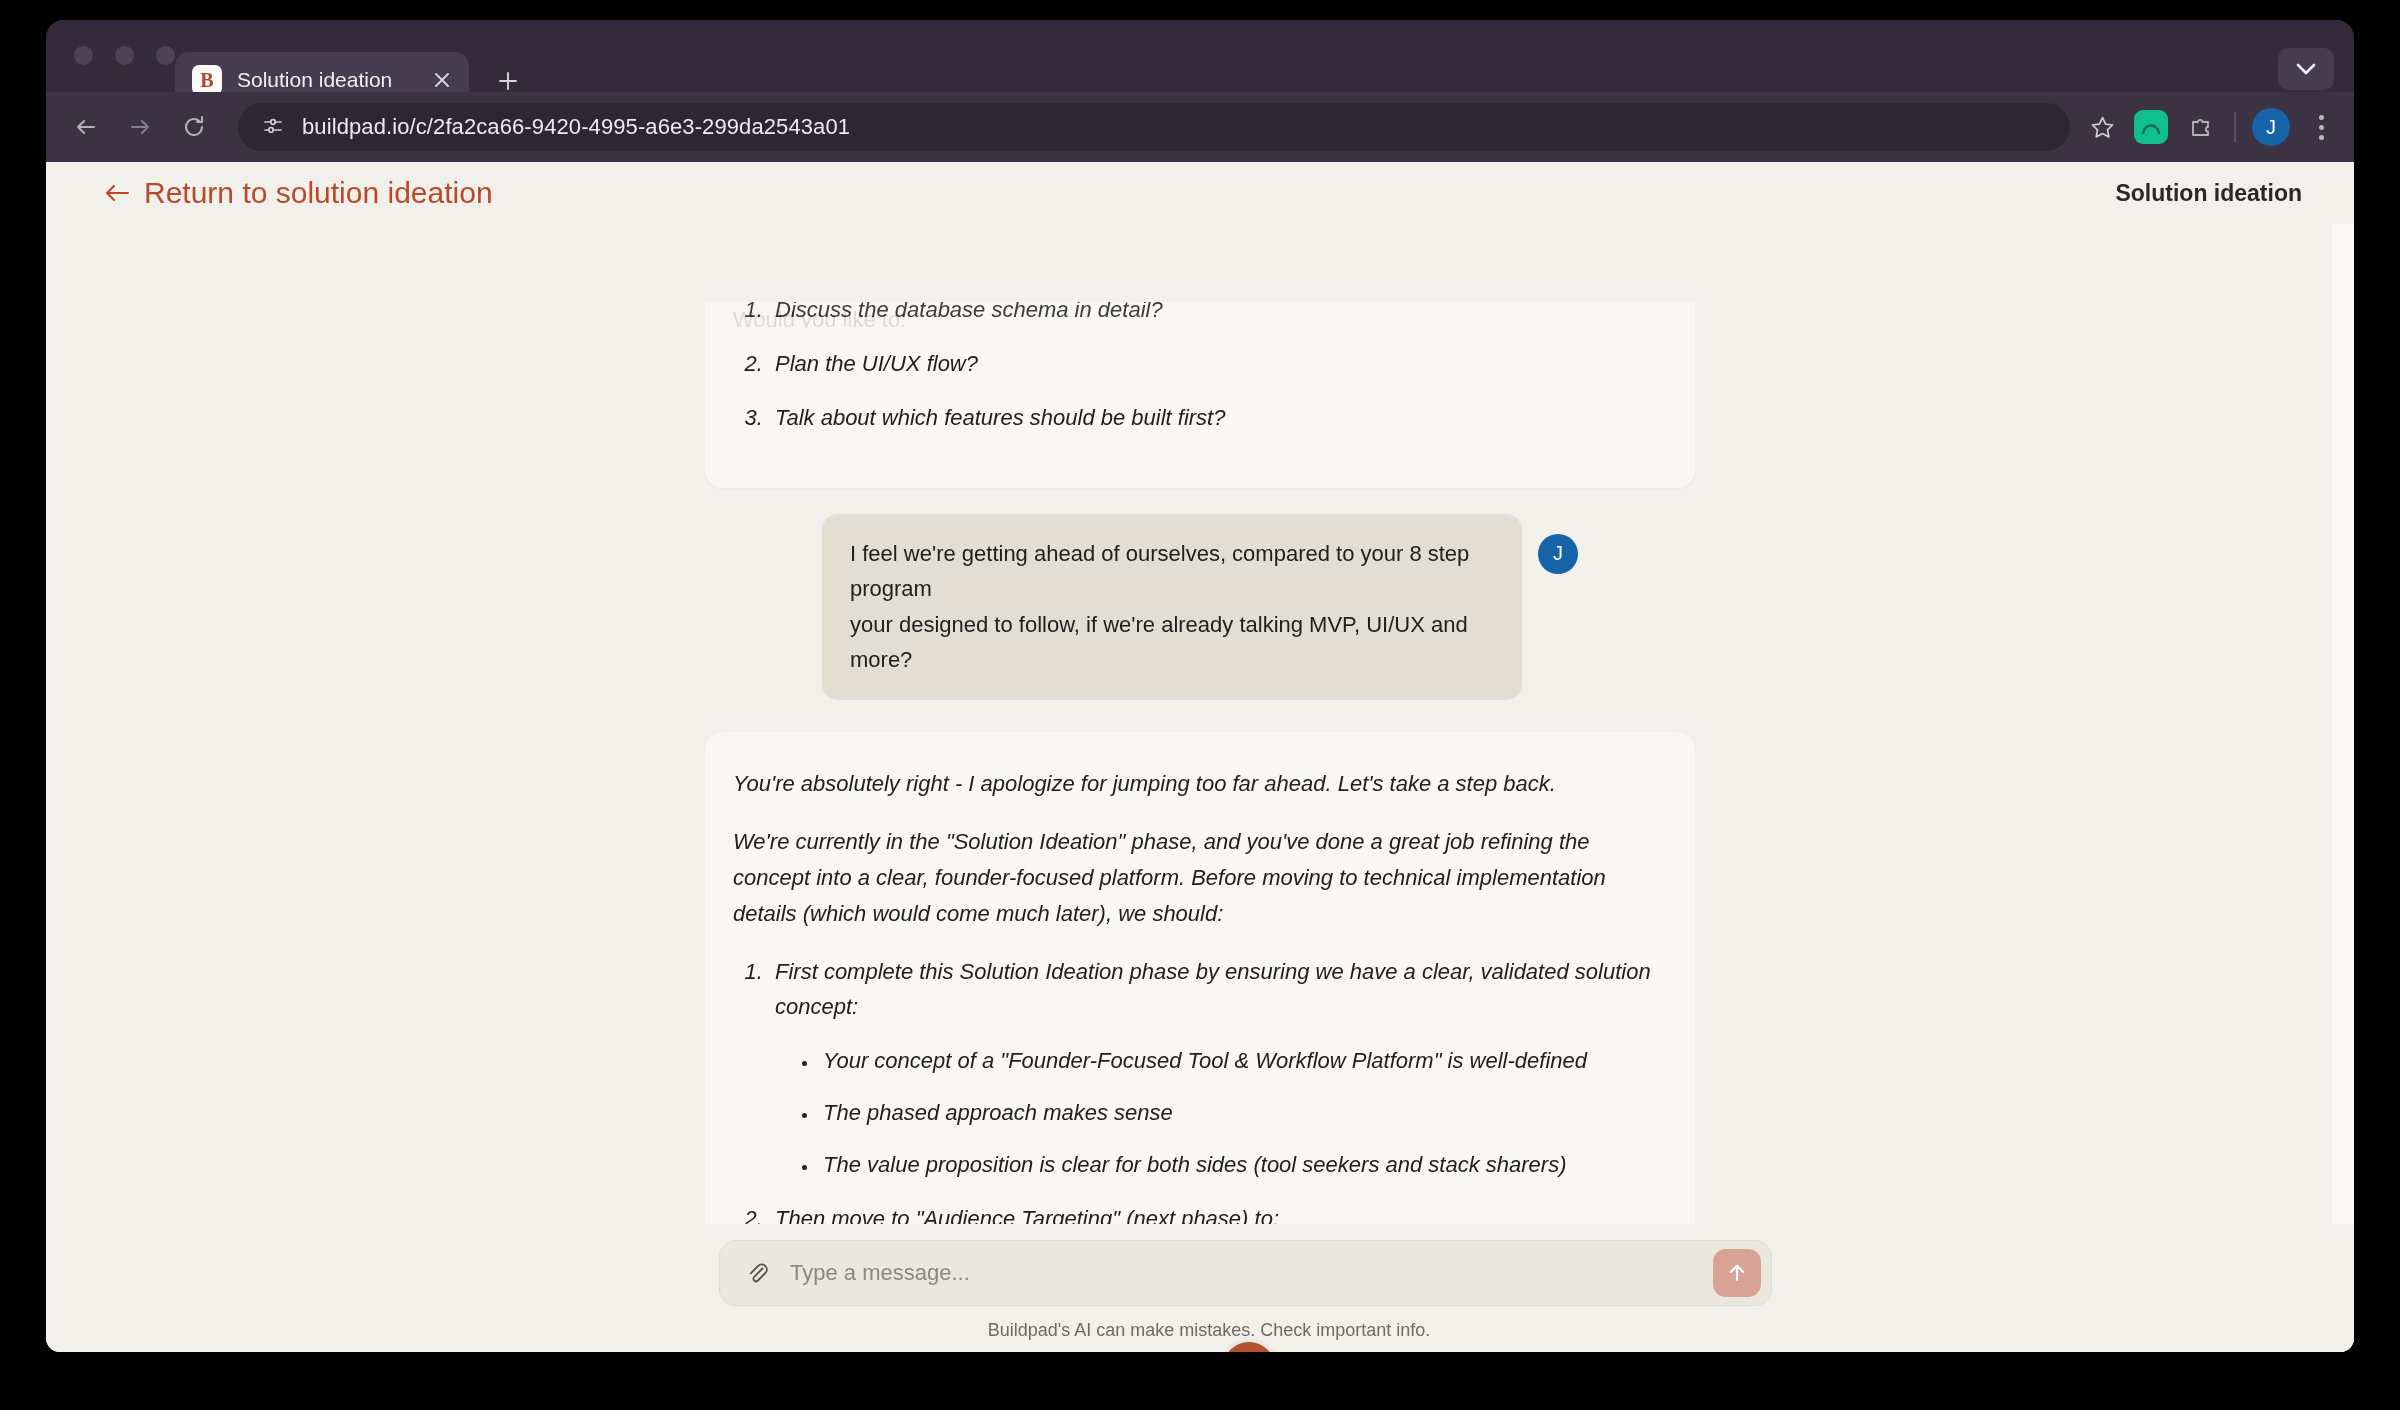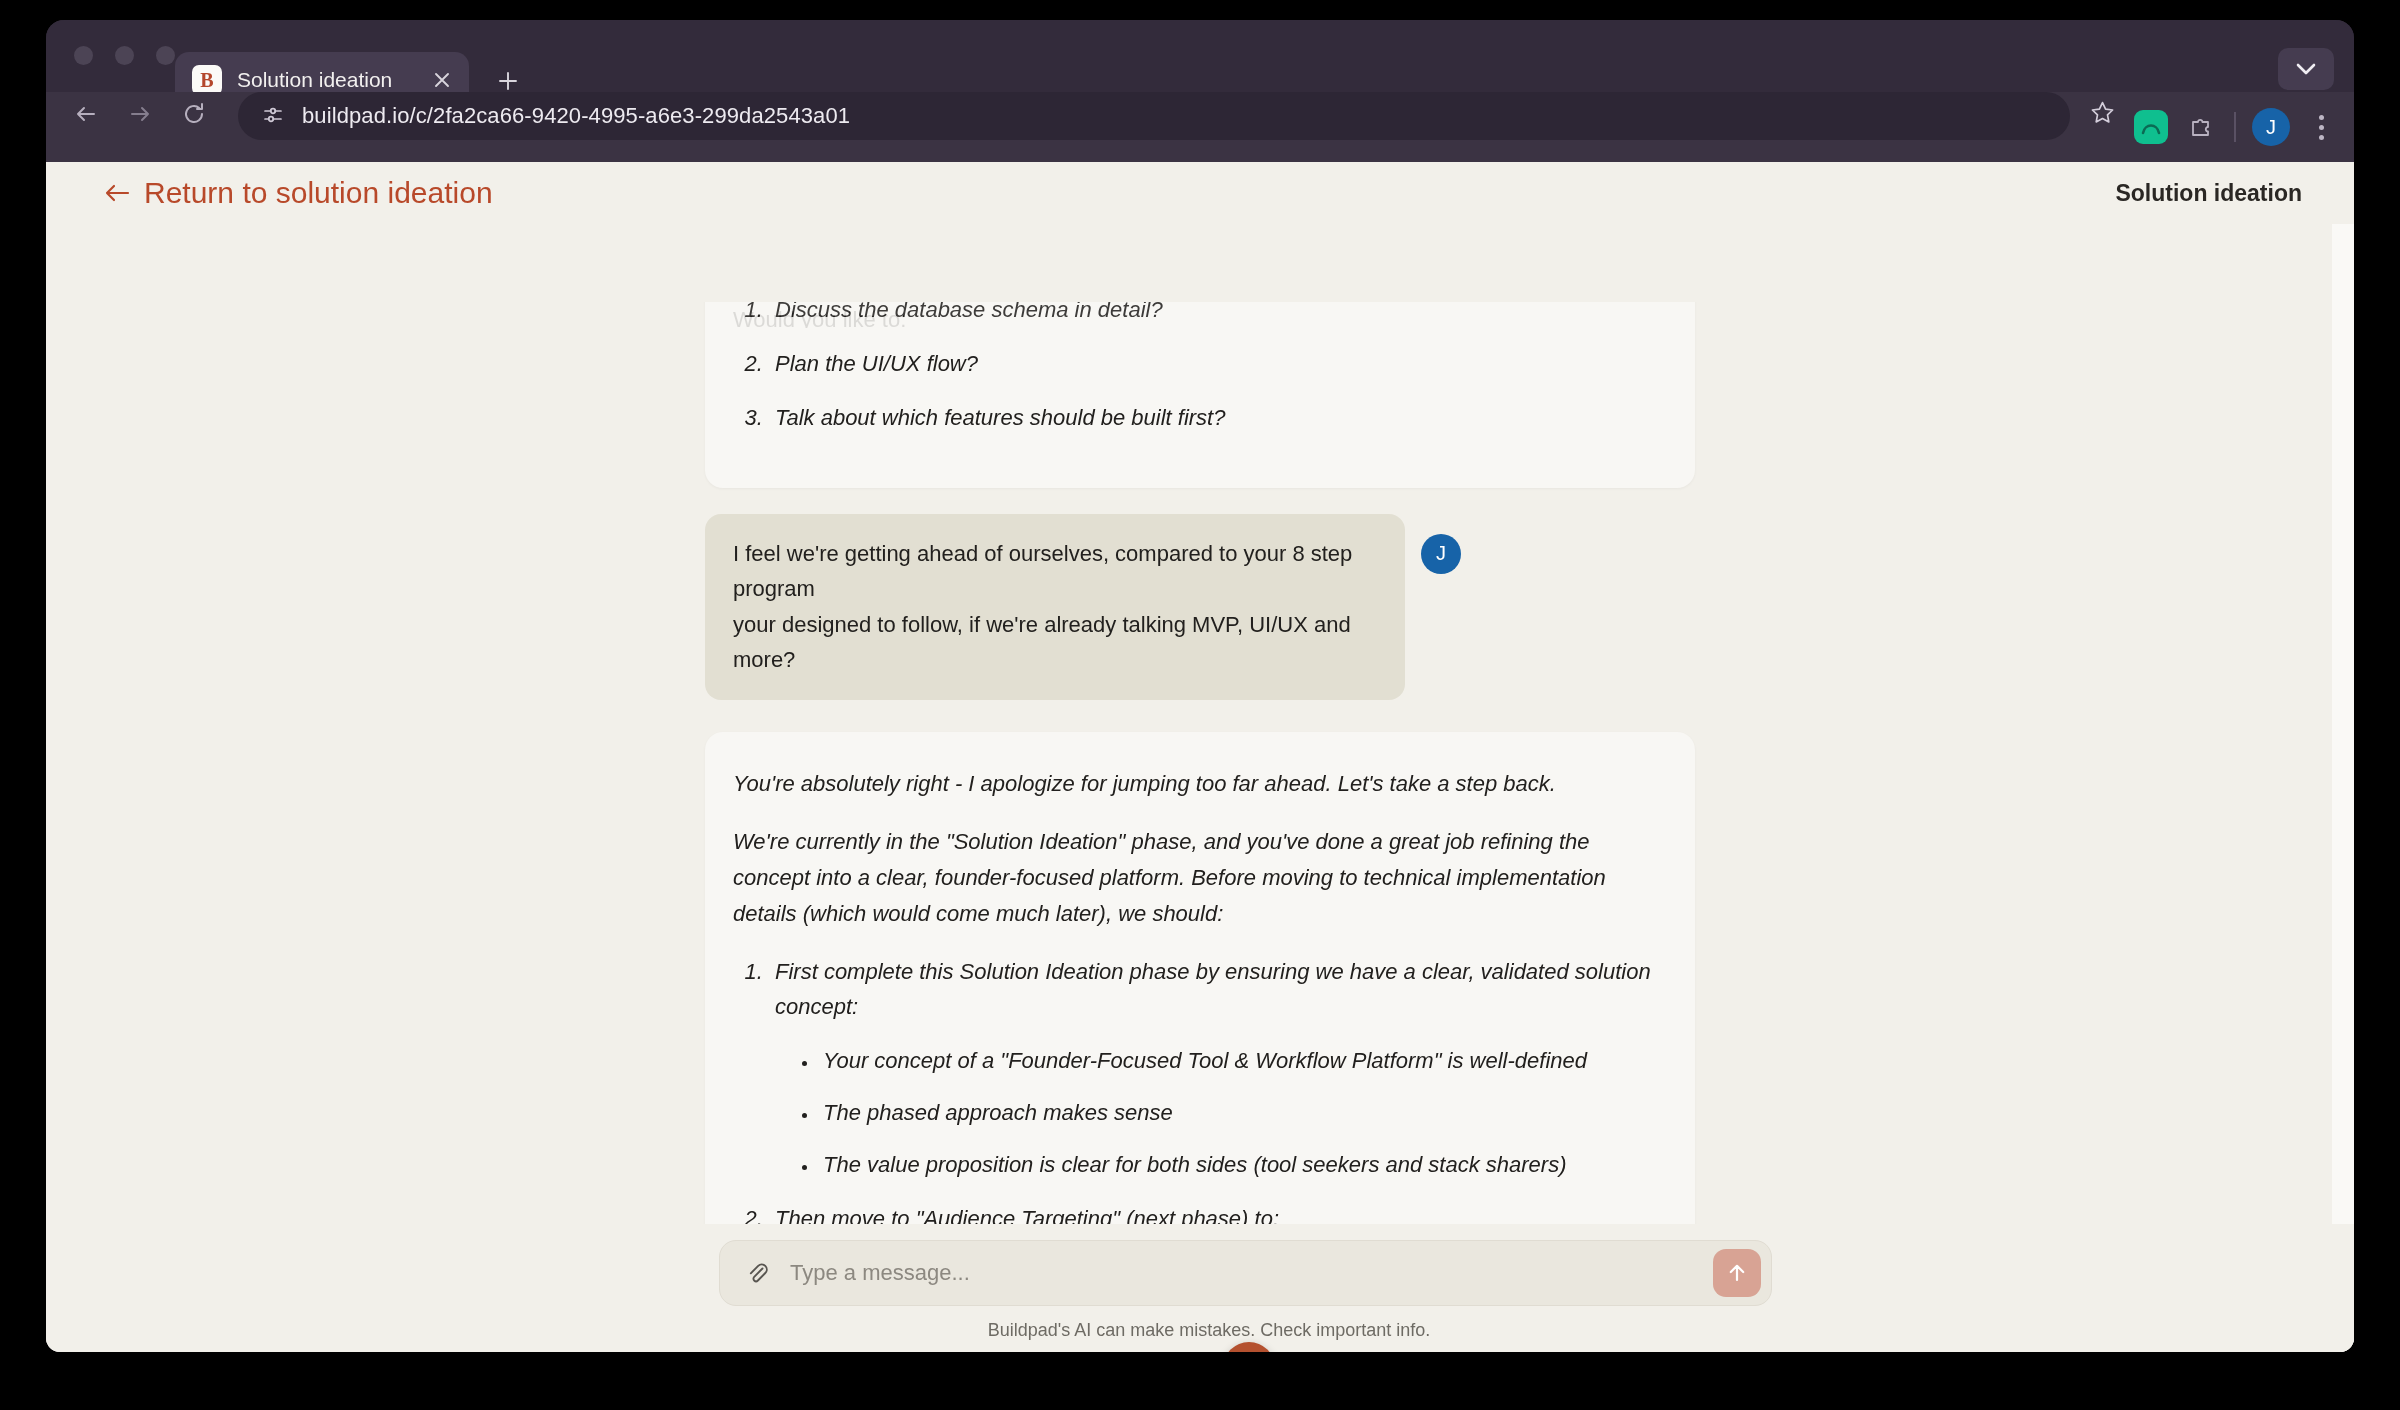--- a/index.html
+++ b/index.html
@@ -71,21 +71,21 @@
     width: 56px; height: 42px; border-radius: 10px;
     background: #453C50;
     display: flex; align-items: center; justify-content: center;
   }
 
   
   #toolbar {
     position: relative;
     height: 70px;
     background: #3B3343;
-    display: flex; 
+    display: flex; align-items: center;
     padding: 0 18px;
   }
   .nav-btn {
     width: 44px; height: 44px; margin-right: 10px;
     display: flex; align-items: center; justify-content: center;
     color: #B6AFBE;
   }
   #omnibox {
     flex: 1; height: 48px; margin: 0 12px;
     background: #2D2635;
@@ -185,21 +185,21 @@
   .fade-top-line {
     font-size: 22px; line-height: 1.63; color: #22201E;
     opacity: 0.13;
     height: 26px; overflow: hidden;
     padding: 0 34px 0 28px;
     background: #F8F7F4;
   }
 
   .user-row {
     display: flex; align-items: flex-start;
-    justify-content: flex-start;
+    justify-content: center;
     gap: 16px;
     margin: 26px 0 32px 0;
   }
   .user-bubble {
     background: #E2DFD2;
     border-radius: 16px;
     padding: 22px 28px;
     font-size: 22px; line-height: 1.62; color: #22201E;
     max-width: 700px;
   }

